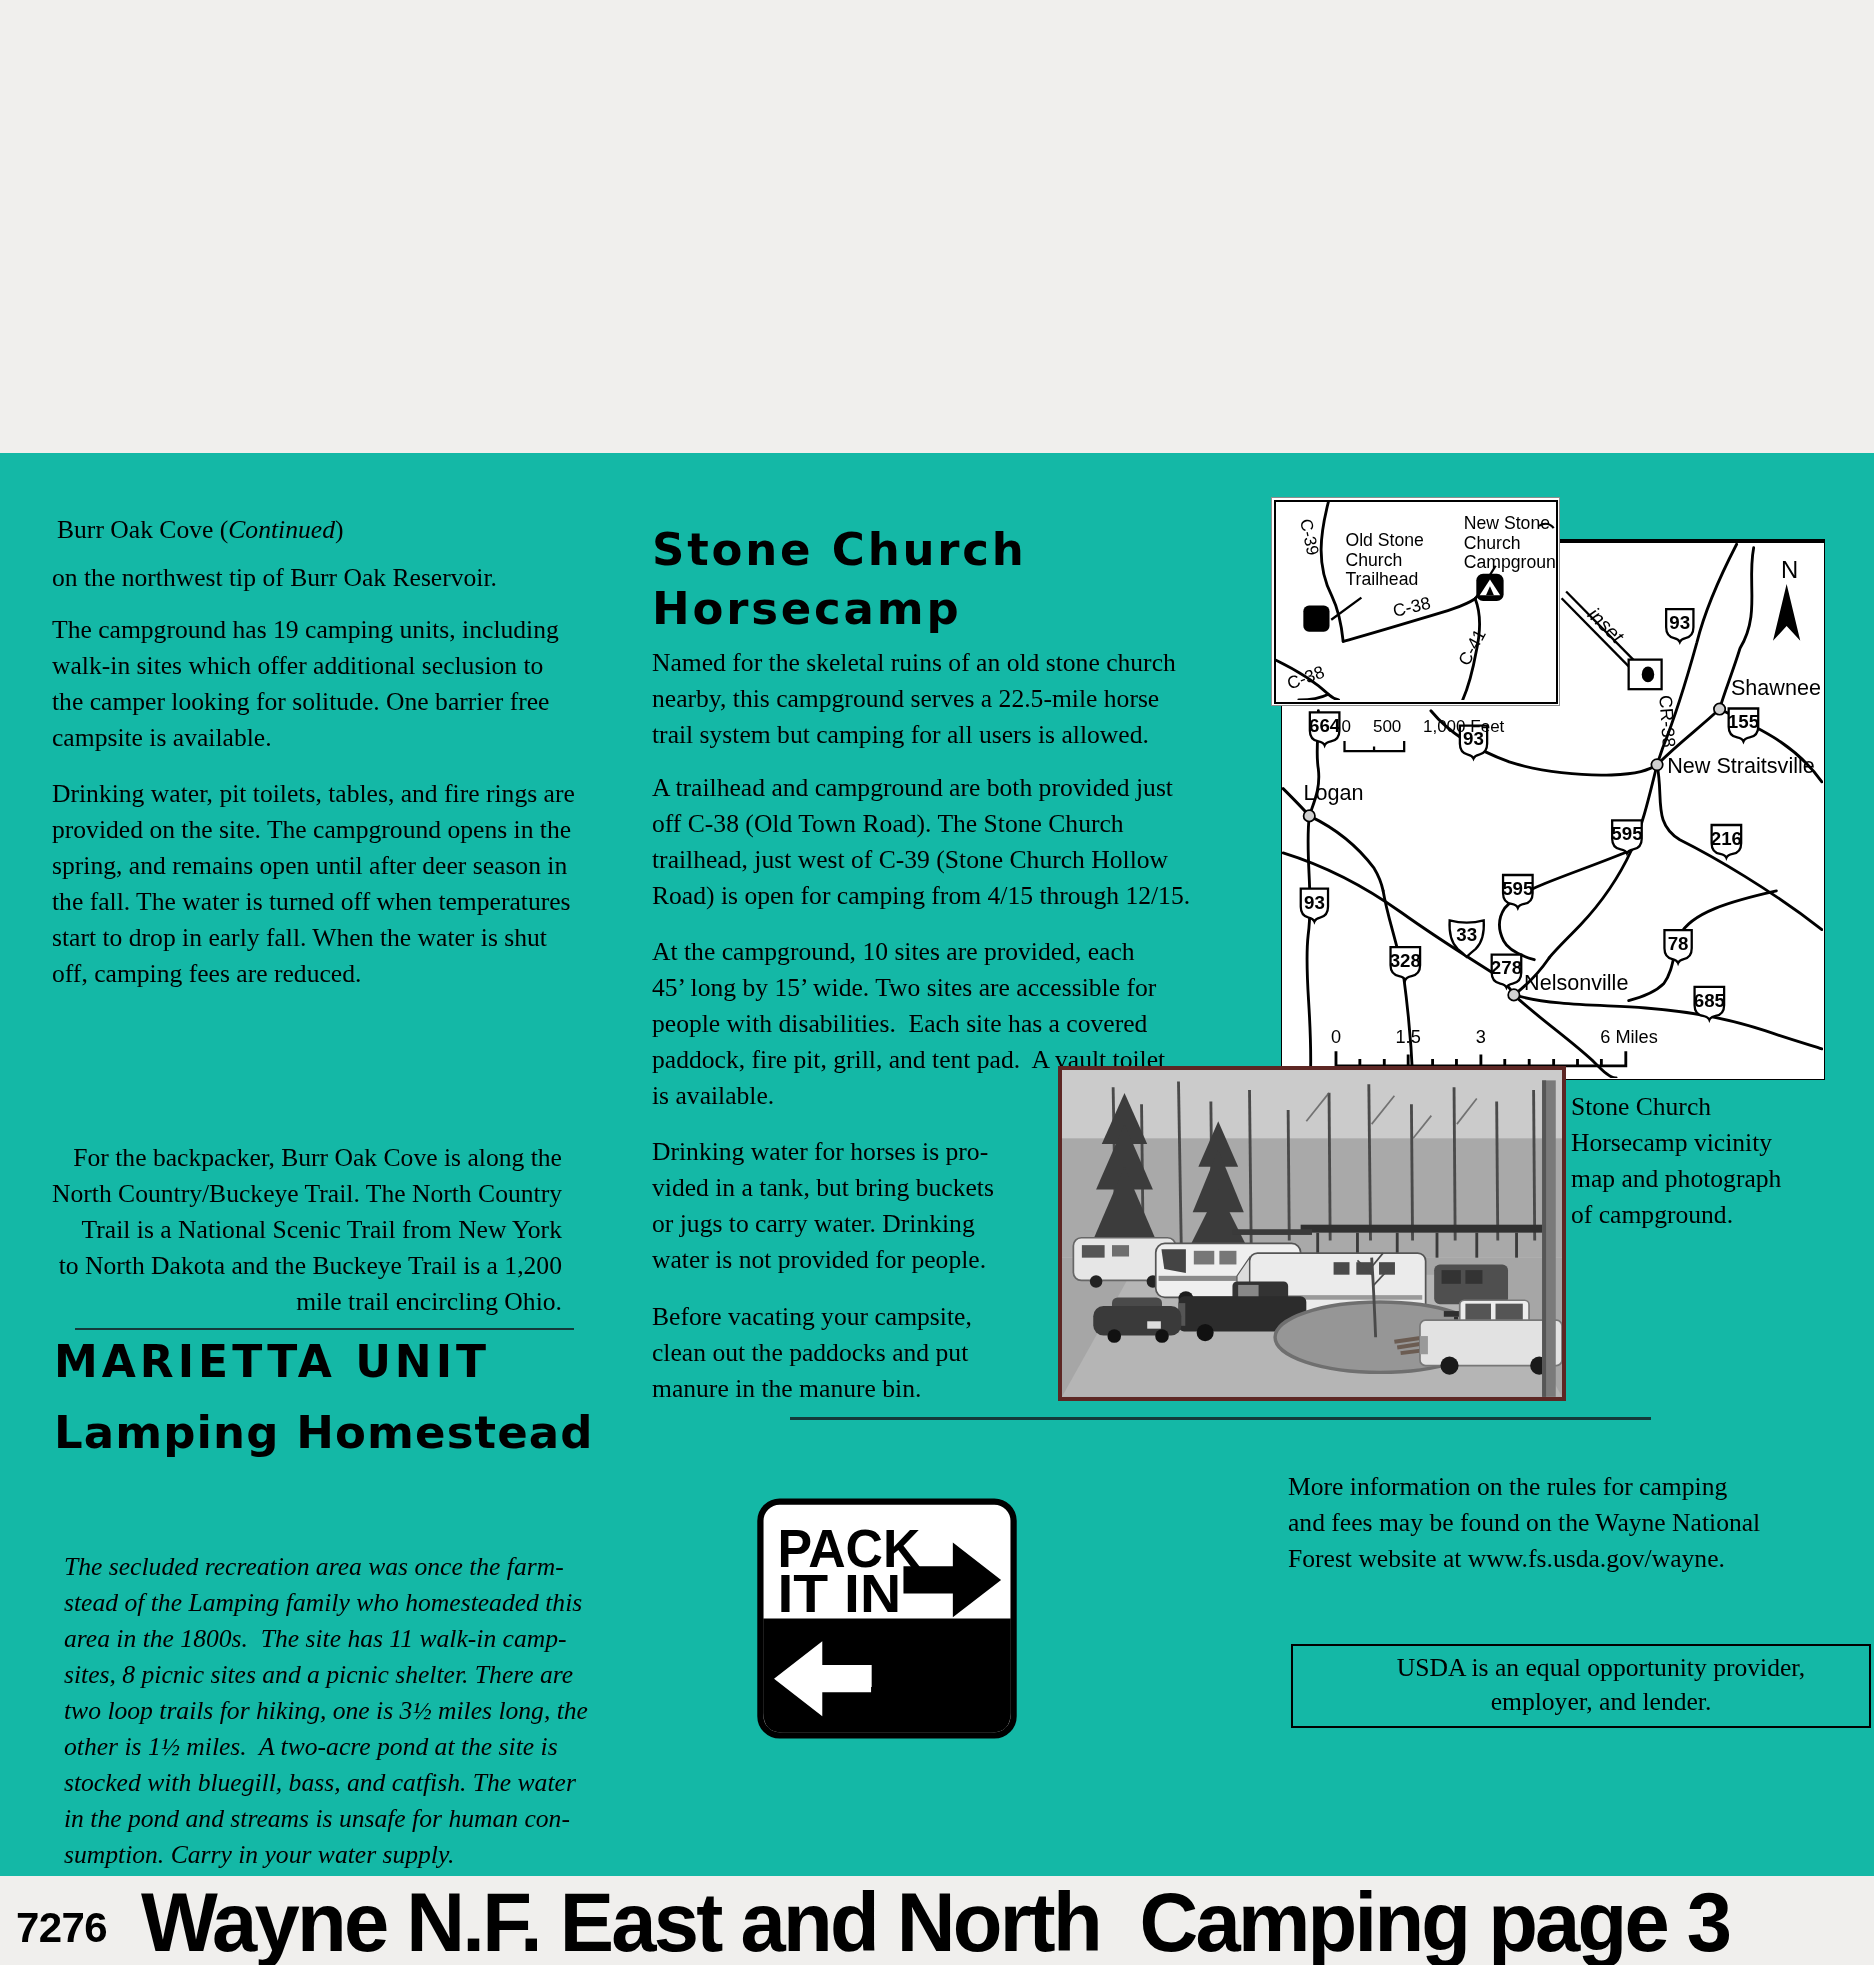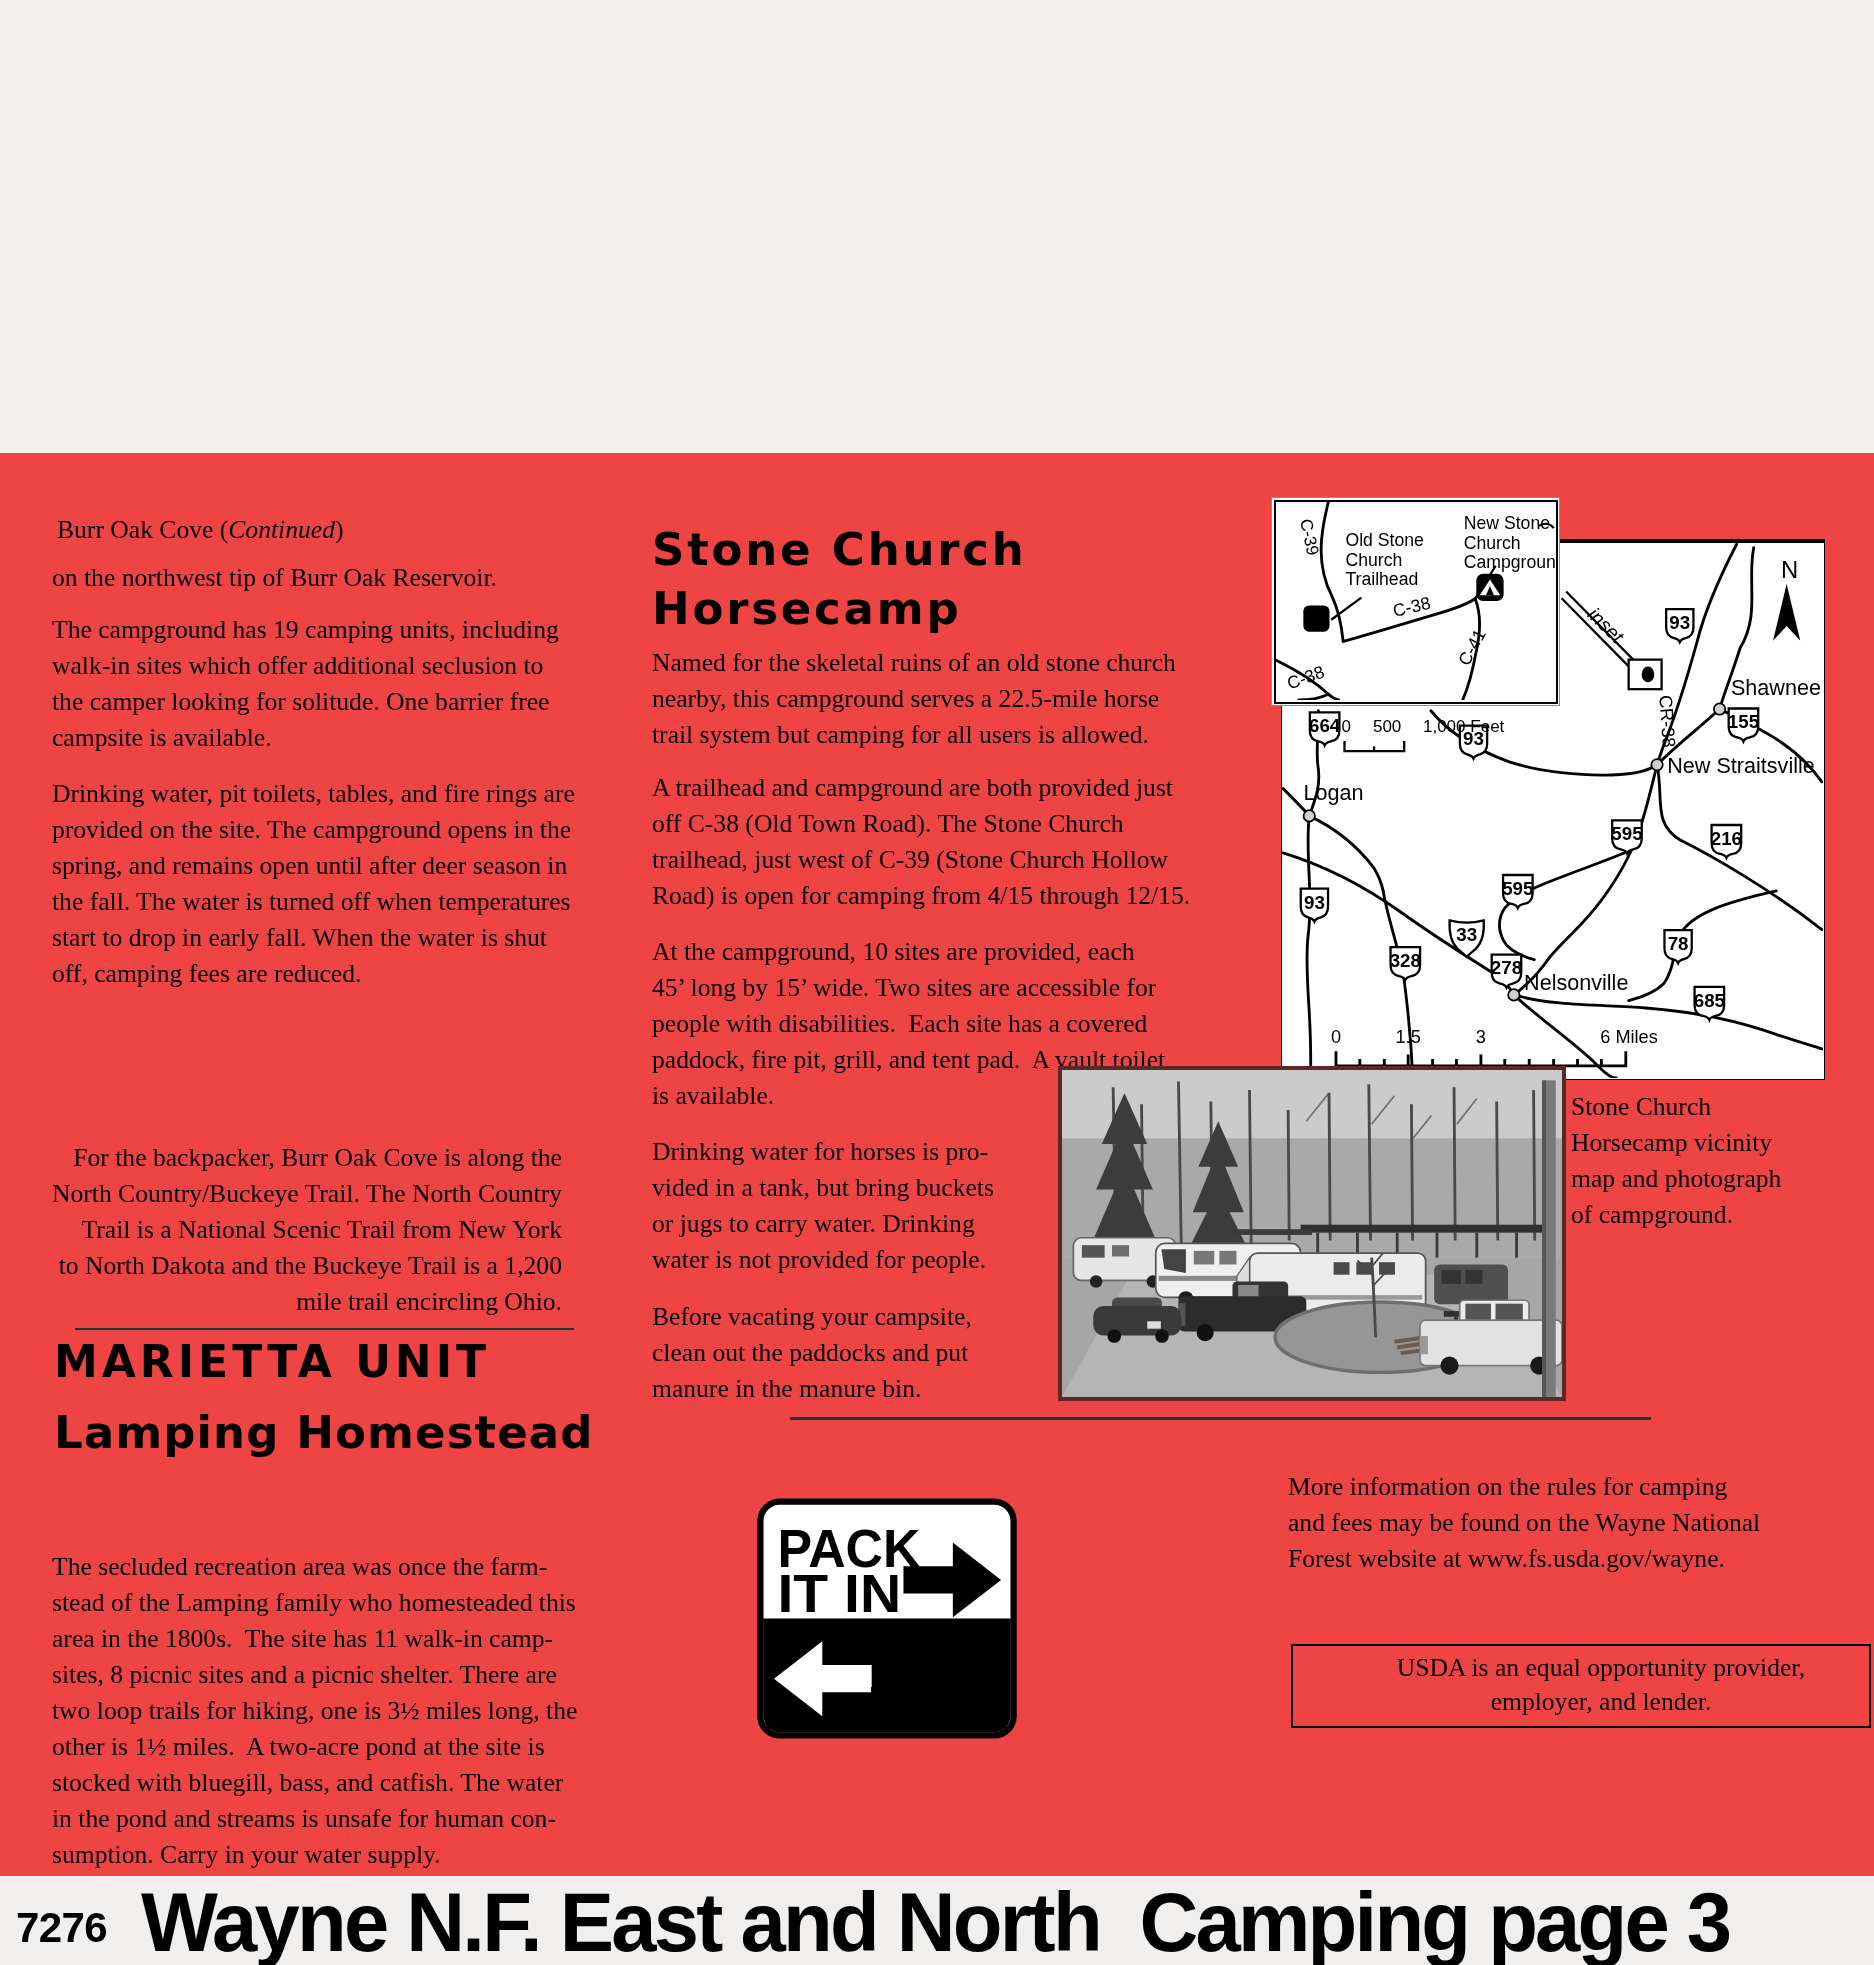--- a/index.html
+++ b/index.html
@@ -1,16 +1,16 @@
 <!DOCTYPE html>
 <html style="font-size:9px"><head>
 <meta charset="utf-8">
 <style>
   html,body{margin:0;padding:0;background:#ffffff;}
-  #page{position:relative;width:1875px;height:1965px;background:#ef4444;overflow:hidden;
+  #page{position:relative;width:1875px;height:1965px;background:#14b8a6;overflow:hidden;
         font-family:"Liberation Serif",serif;color:#000;}
   .band{position:absolute;left:0;width:1875px;background:#f0efed;}
   .abs{position:absolute;}
   .ser{font-family:"Liberation Serif",serif;font-size:25.6px;line-height:36px;white-space:pre;color:#000;}
   .ital{font-style:italic;}
   .comic{font-family:"DejaVu Sans","Liberation Sans",sans-serif;font-weight:bold;color:#000;}
   .rule{position:absolute;background:#143a3a;}
   .photo-frame{position:absolute;border:4.5px solid #5d2724;background:#c4c4c4;}
   .usda-box{position:absolute;border:2.8px solid #000;text-align:center;}
   .footer-code{font-family:"Liberation Sans",sans-serif;font-weight:bold;font-size:42px;letter-spacing:-0.6px;}
@@ -51,21 +51,21 @@
 North Country/Buckeye Trail. The North Country
 Trail is a National Scenic Trail from New York
 to North Dakota and the Buckeye Trail is a 1,200
 mile trail encircling Ohio.</div>
 
   <div class="rule" style="left:75px;top:1328px;width:499px;height:2.3px;"></div>
 
   <div class="abs comic" style="left:54px;top:1336px;font-size:44px;letter-spacing:4px;">MARIETTA UNIT</div>
   <div class="abs comic" style="left:54px;top:1406px;font-size:45px;letter-spacing:1.1px;">Lamping Homestead</div>
 
-  <div class="abs ser" style="left:52px;top:1549px;">The secluded recreation area was once the farm-
+  <div class="abs ser" style="left:64px;top:1549px;font-style:italic;">The secluded recreation area was once the farm-
 stead of the Lamping family who homesteaded this
 area in the 1800s.  The site has 11 walk-in camp-
 sites, 8 picnic sites and a picnic shelter. There are
 two loop trails for hiking, one is 3½ miles long, the
 other is 1½ miles.  A two-acre pond at the site is
 stocked with bluegill, bass, and catfish. The water
 in the pond and streams is unsafe for human con-
 sumption. Carry in your water supply.</div>
 
   <div class="abs comic" style="left:652px;top:520px;font-size:45px;letter-spacing:2.8px;line-height:59px;white-space:pre;">Stone Church

